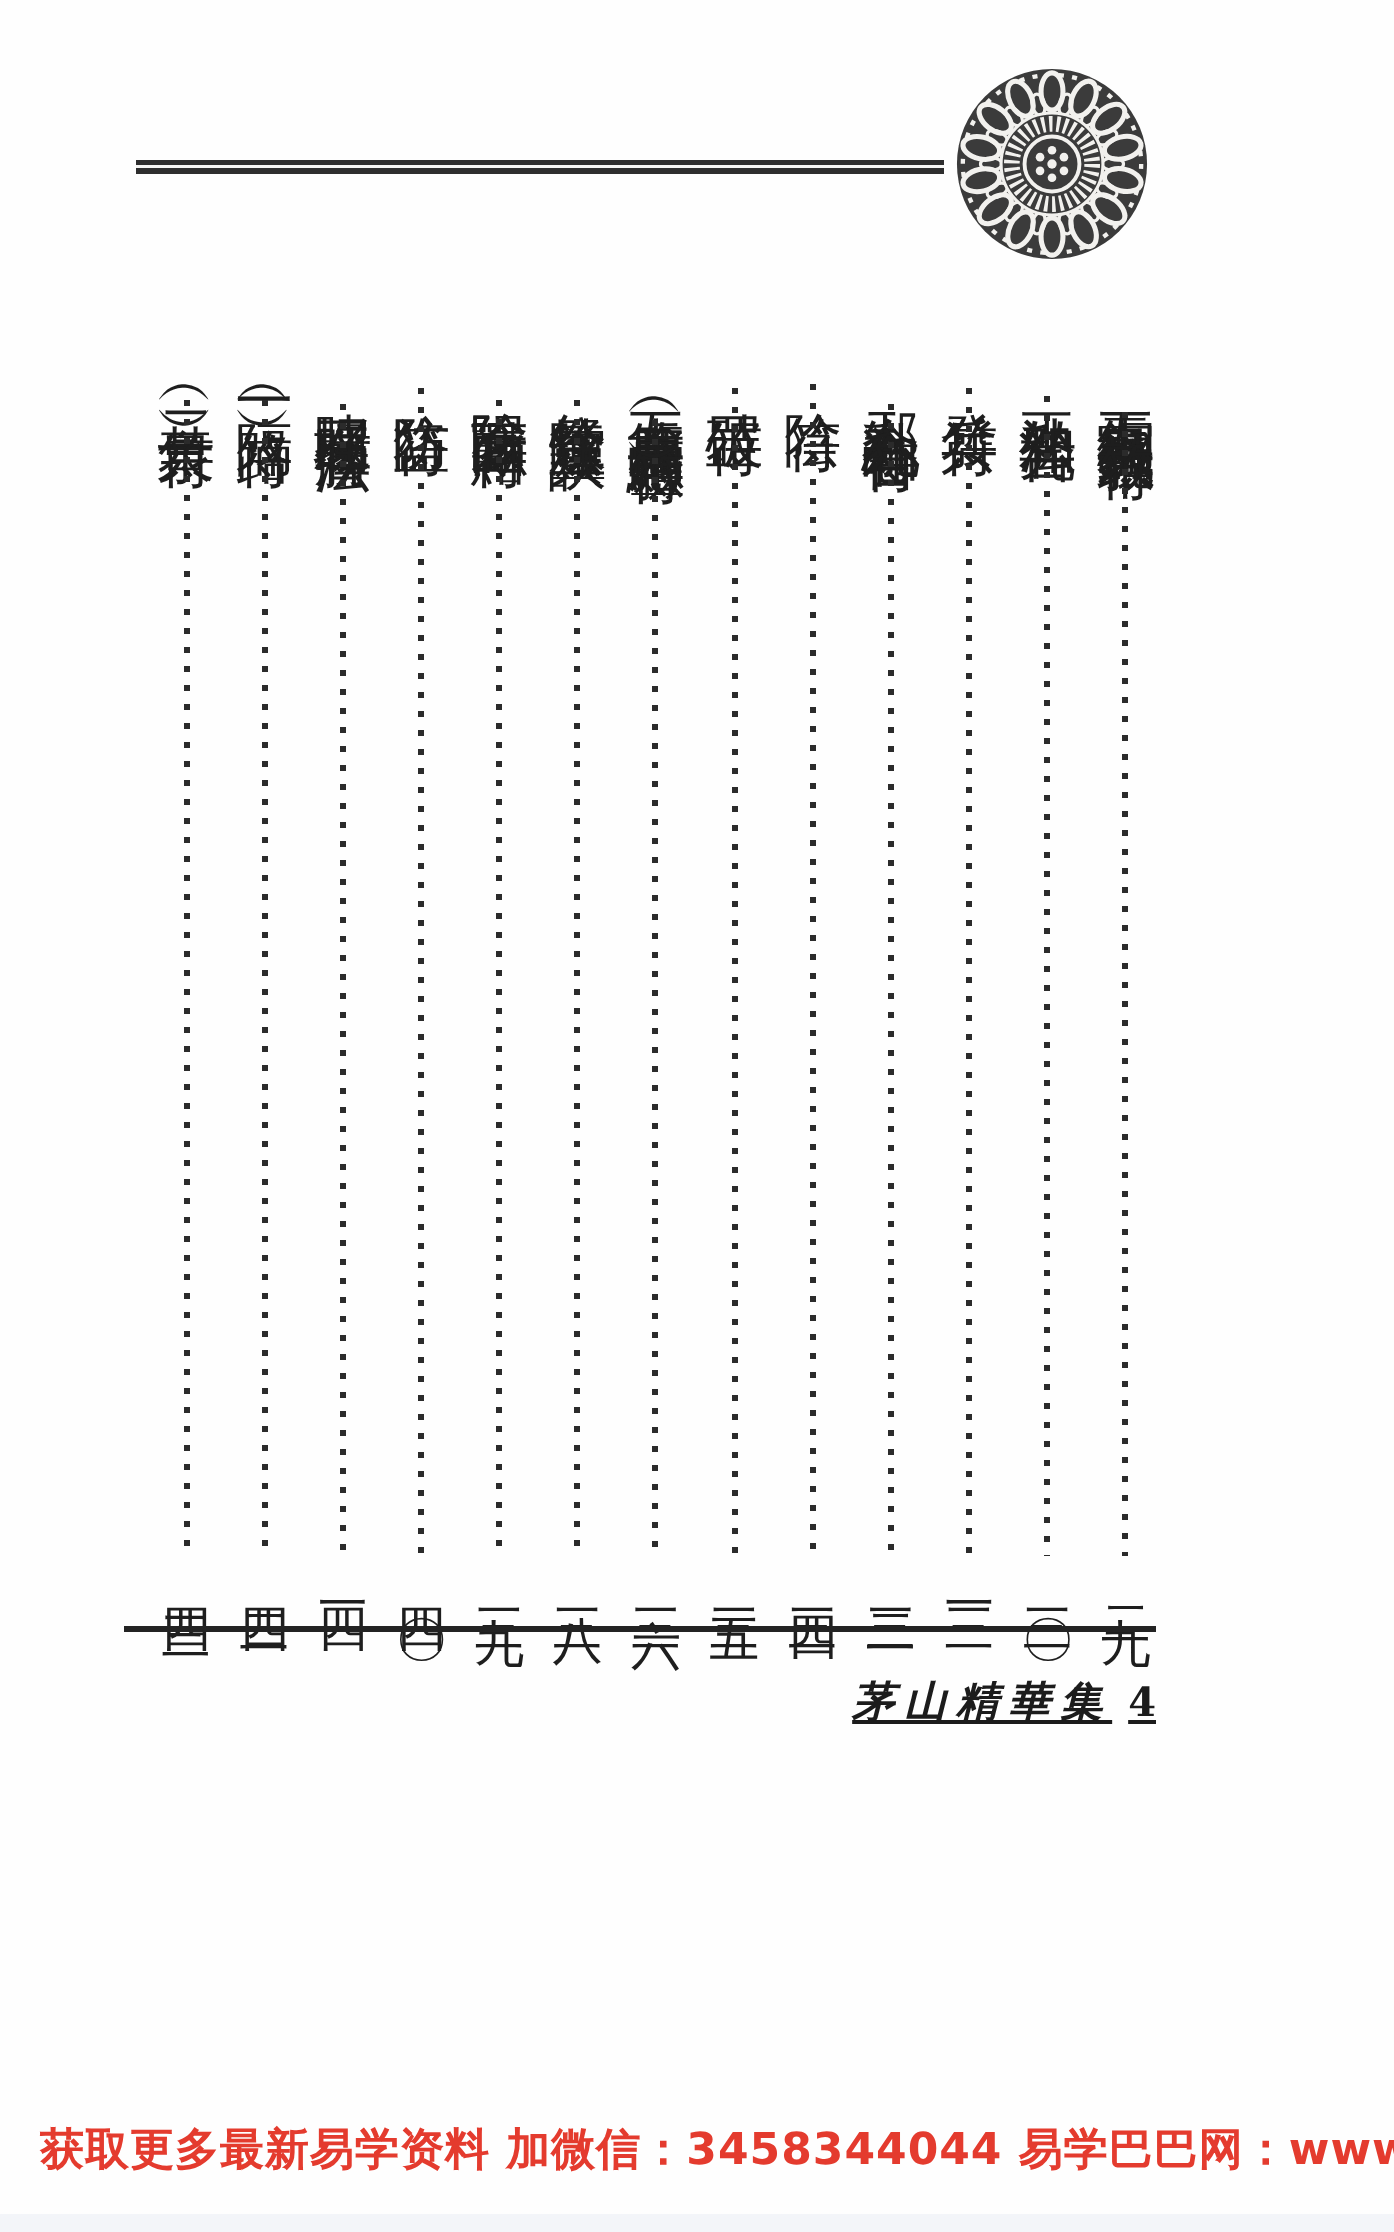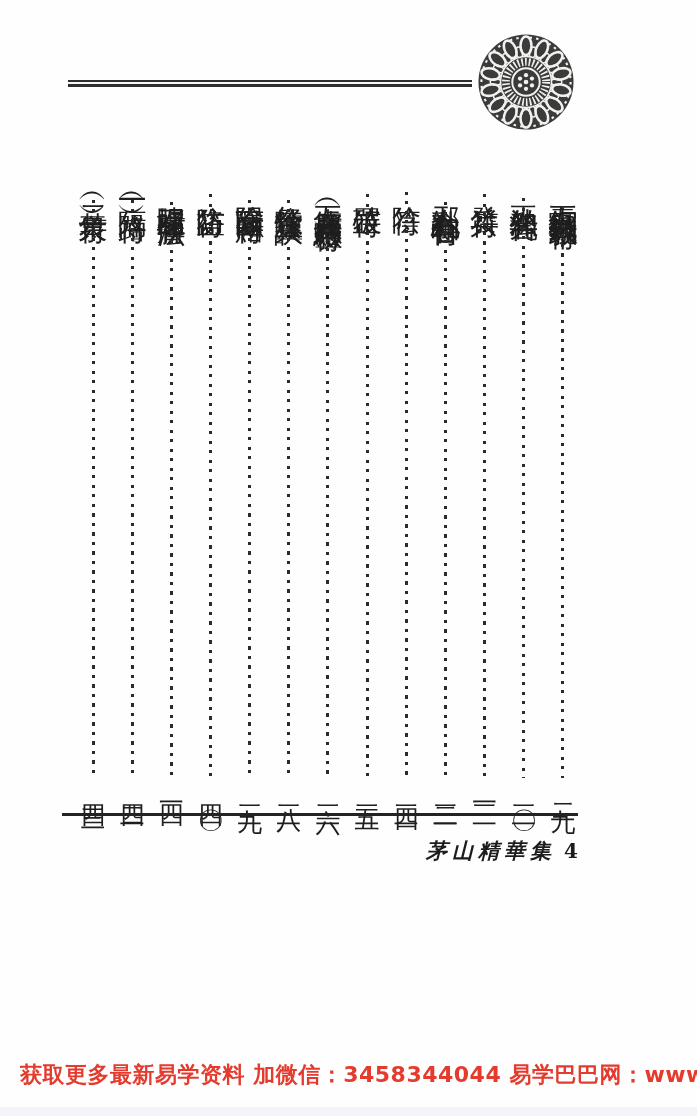--- a/index.html
+++ b/index.html
@@ -49,20 +49,21 @@
   
   .bottom-rule{
     position:absolute;left:62px;top:813px;width:516px;height:3px;
     background:#232323;
   }
   .footer{
     position:absolute;right:119px;top:837px;
     font-size:21px;font-weight:bold;letter-spacing:5px;
     color:#1c1c1c;white-space:nowrap;
     font-style:italic;
+    text-decoration:underline;
   }
   .footer .pg{font-style:normal;letter-spacing:0;margin-left:8px;font-size:20px;}
   
   .watermark{
     position:absolute;left:20px;top:1060px;
     font-family:"DejaVu Sans","Liberation Sans",sans-serif;
     font-weight:bold;font-size:22px;letter-spacing:0.5px;
     white-space:nowrap;
   }
   

